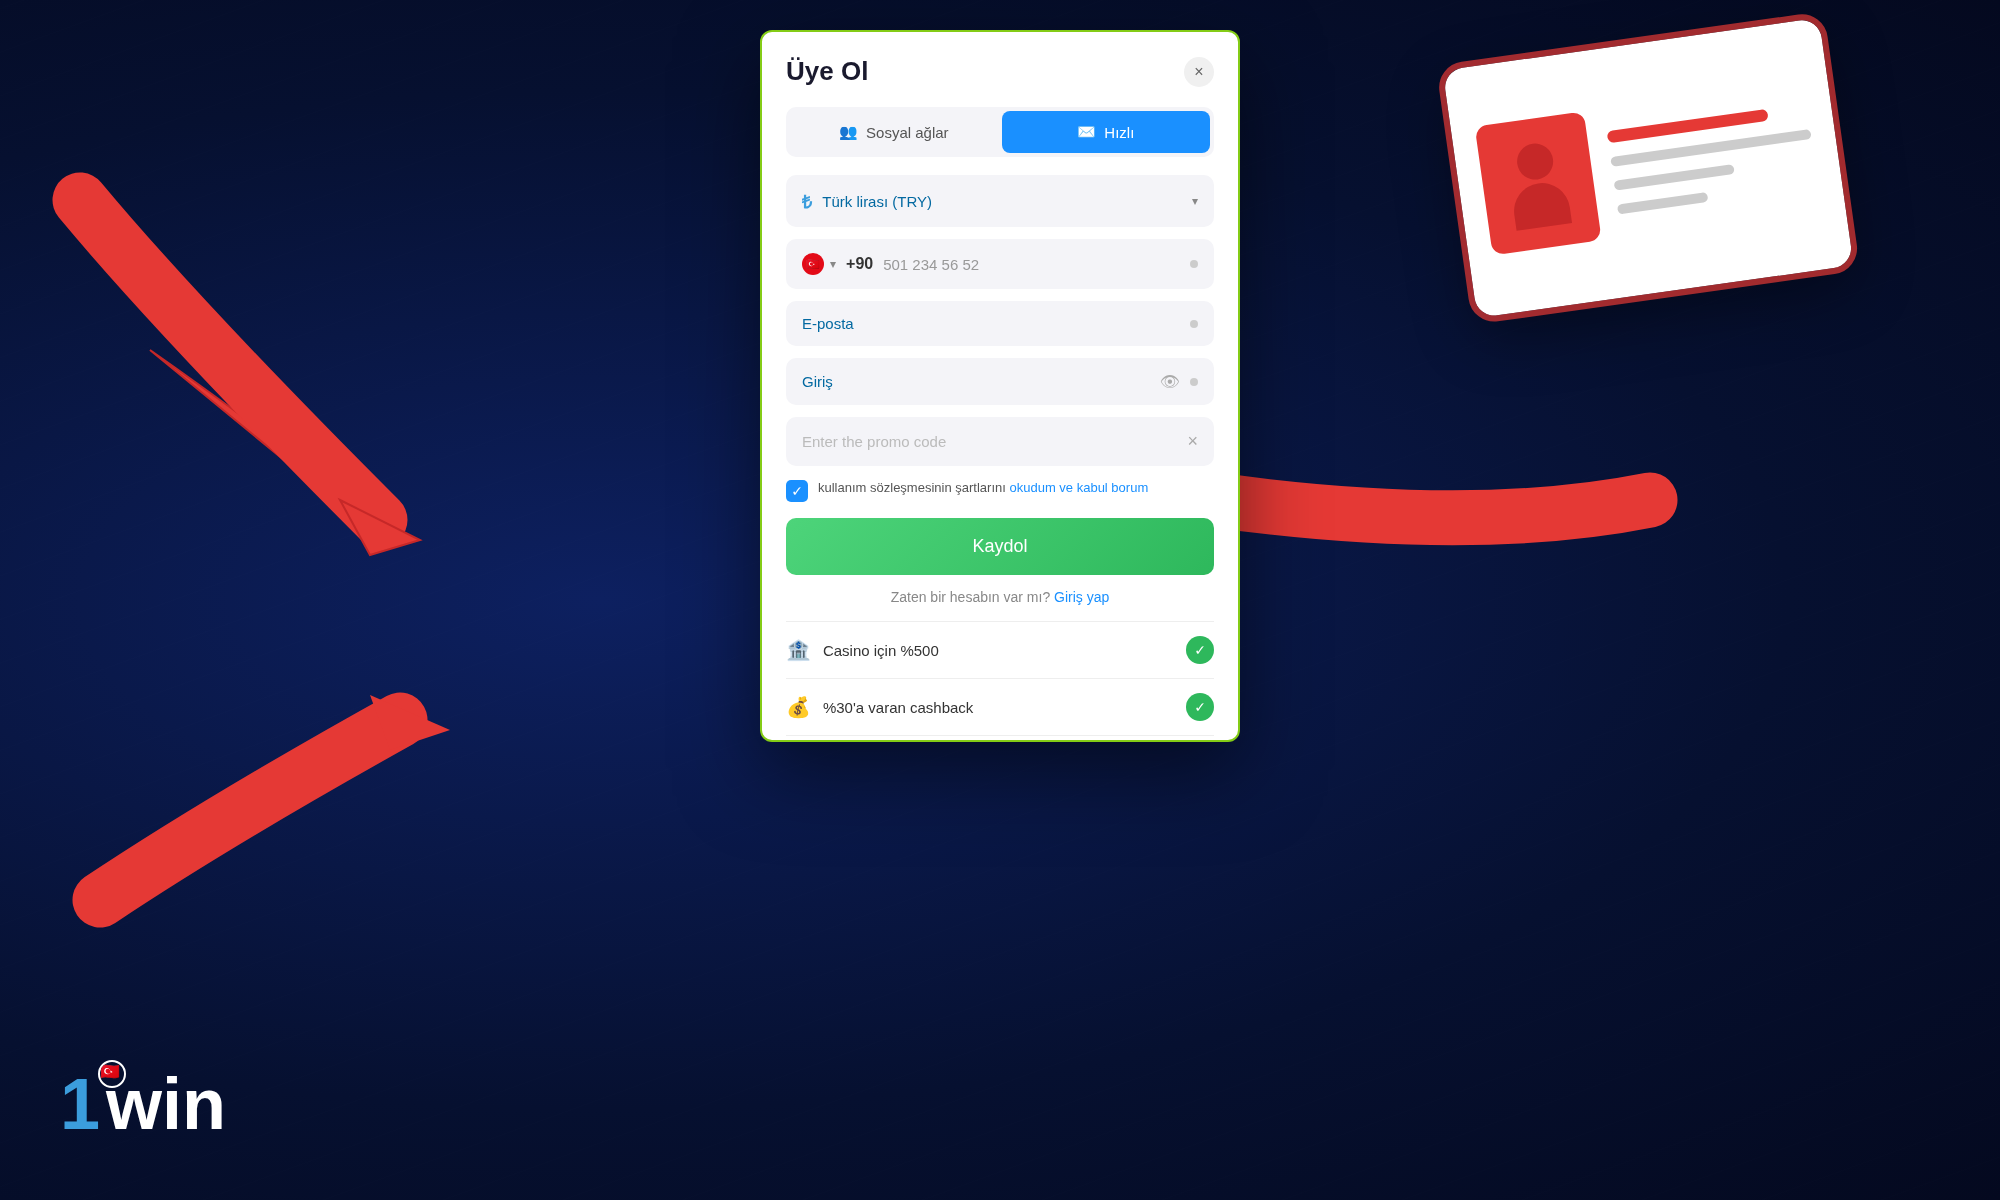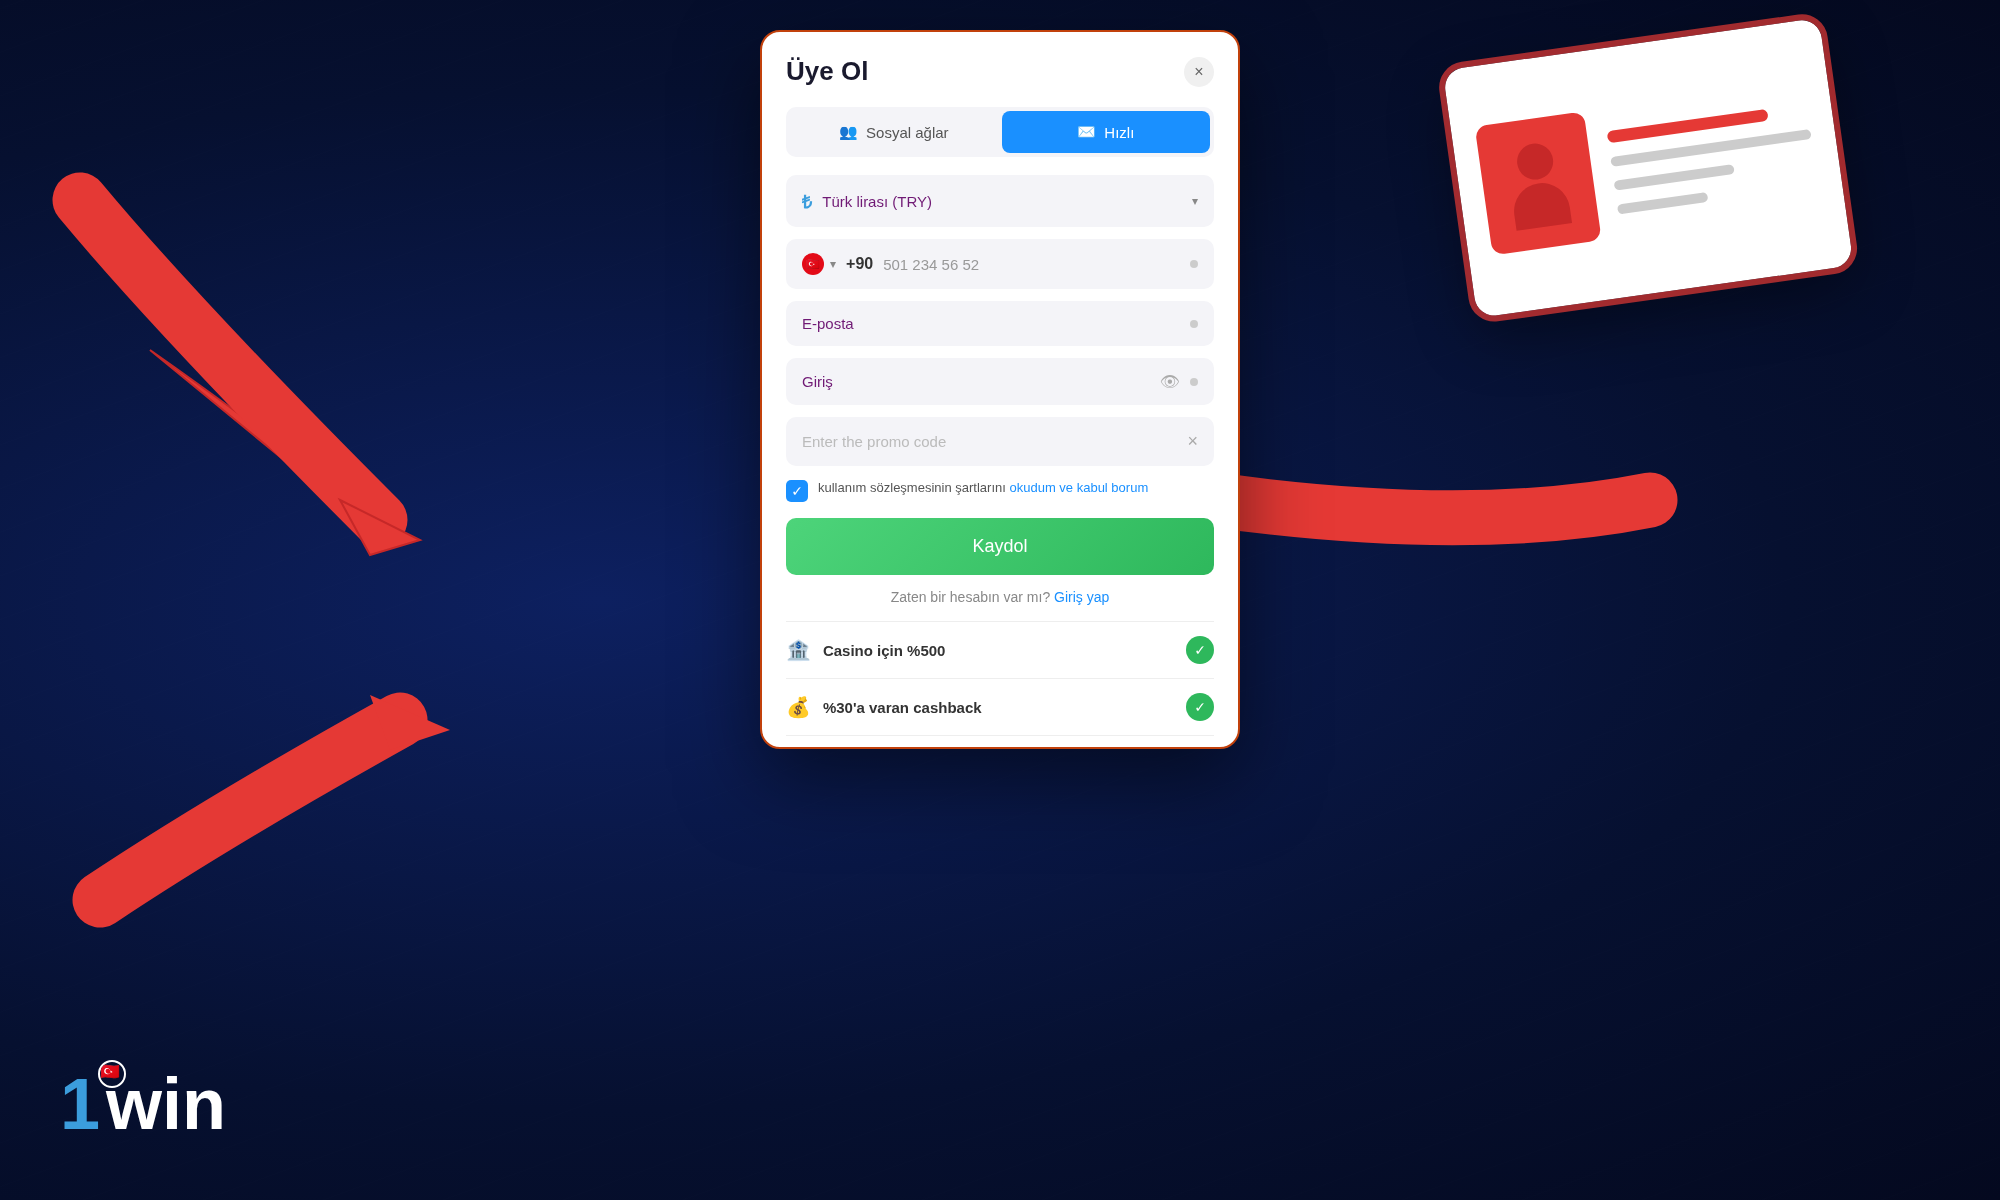--- a/index.html
+++ b/index.html
@@ -148,24 +148,24 @@
     .modal-wrapper {
       position: absolute;
       top: 30px;
       left: 50%;
       transform: translateX(-50%);
       width: 480px;
     }
 
     .modal {
       background: white;
-      border-radius: 20px;
-      padding: 24px 24px 11px;
+      border-radius: 12px;
+      padding: 24px 24px 4px;
       box-shadow: 0 30px 80px rgba(0,0,0,0.5);
-      border: 2px solid #c2410c;
+      border: 2px solid #84cc16;
     }
 
     .modal-header {
       display: flex;
       align-items: center;
       justify-content: space-between;
       margin-bottom: 20px;
     }
 
     .modal-title {
@@ -228,21 +228,21 @@
       border-radius: 10px;
       padding: 14px 16px;
       margin-bottom: 12px;
       display: flex;
       align-items: center;
       gap: 10px;
       position: relative;
     }
 
     .field-text {
-      color: #701a75;
+      color: #0369a1;
       font-size: 15px;
       flex: 1;
     }
 
     .field-dot {
       width: 8px;
       height: 8px;
       background: #ccc;
       border-radius: 50%;
       flex-shrink: 0;
@@ -376,21 +376,21 @@
     }
 
     .bonus-icon {
       font-size: 20px;
     }
 
     .bonus-text {
       flex: 1;
       font-size: 15px;
       color: #333;
-      font-weight: 700;
+      font-weight: 400;
     }
 
     .bonus-check {
       width: 28px;
       height: 28px;
       background: #2eb85c;
       border-radius: 50%;
       display: flex;
       align-items: center;
       justify-content: center;

